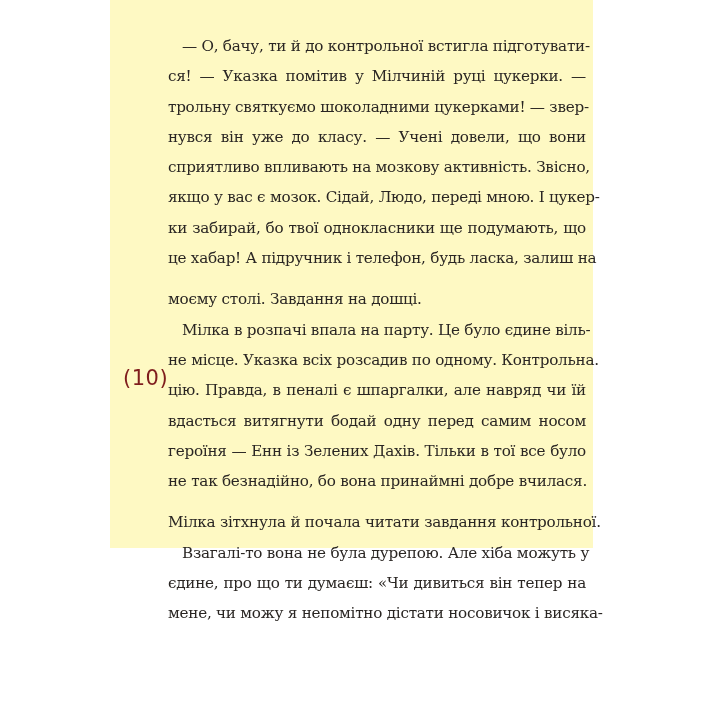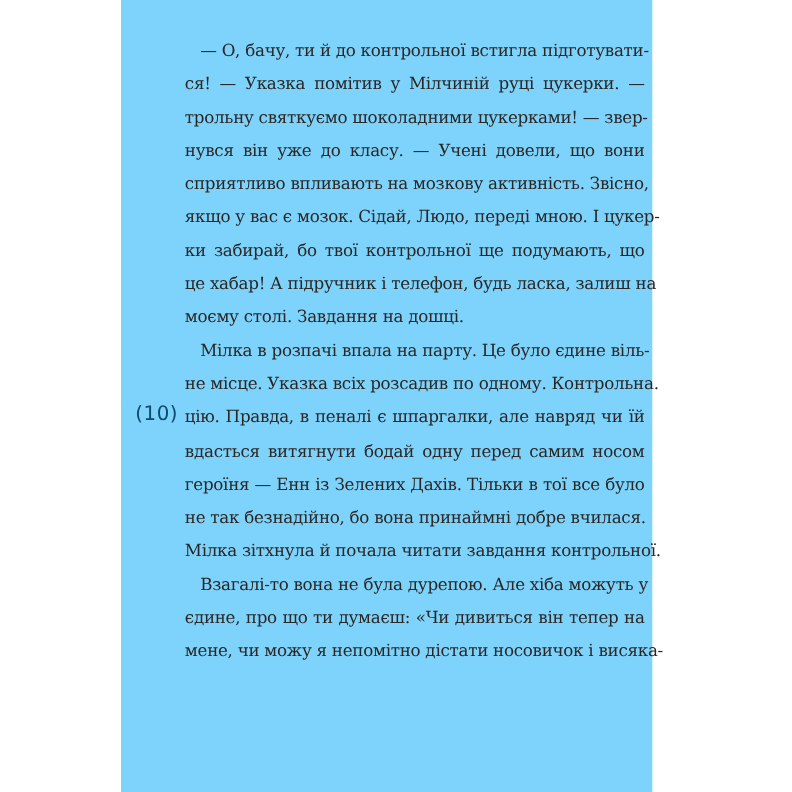--- a/index.html
+++ b/index.html
@@ -1,50 +1,50 @@
 <!DOCTYPE html>
 <html><head>
   <meta charset="utf-8">
   <style>
     html, body { margin: 0; padding: 0; }
     body {
       width: 720px; height: 720px; background: #ffffff; position: relative; overflow: hidden;
     }
     .page {
-      position: absolute; left: 110px; top: 0; width: 483px; height: 720px;
-      background: #7dd3fc;
+      position: absolute; left: 110px; top: 0; width: 483px; height: 548px;
+      background: #fef9c3;
     }
     .text {
       position: absolute; left: 58px; top: 31px; width: 418px;
       font-family: "DejaVu Serif", "Liberation Serif", serif;
       font-size: 15.2px; line-height: 30.3px; color: #2a2623;
       letter-spacing: -0.25px;
     }
     .line { display: block; white-space: nowrap; text-align: justify; text-align-last: justify; height: 30.3px; }
-    .line.last { text-align-last: left; }
+    .line.last { text-align-last: left; margin-top: 11px; }
     .line.indent { padding-left: 14px; }
     .margin-note {
       position: absolute; left: 123px; top: 366px;
       font-family: "DejaVu Sans", "Liberation Sans", sans-serif;
-      font-size: 18px; color: #0c4a6e; letter-spacing: 0.5px;
+      font-size: 21px; color: #7f1d1d; letter-spacing: 0.5px;
     }
   </style>
 </head>
 <body>
 
 <div class="page">
   <div class="text">
     <div>
       <span class="line indent">— О, бачу, ти й до контрольної встигла підготувати-</span>
       <span class="line">ся! — Указка помітив у Мілчиній руці цукерки. —</span>
       <span class="line">трольну святкуємо шоколадними цукерками! — звер-</span>
       <span class="line">нувся він уже до класу. — Учені довели, що вони</span>
       <span class="line">сприятливо впливають на мозкову активність. Звісно,</span>
       <span class="line">якщо у вас є мозок. Сідай, Людо, переді мною. І цукер-</span>
-      <span class="line">ки забирай, бо твої контрольної ще подумають, що</span>
+      <span class="line">ки забирай, бо твої однокласники ще подумають, що</span>
       <span class="line">це хабар! А підручник і телефон, будь ласка, залиш на</span>
       <span class="line last">моєму столі. Завдання на дошці.</span>
     </div>
     <div>
       <span class="line indent">Мілка в розпачі впала на парту. Це було єдине віль-</span>
       <span class="line">не місце. Указка всіх розсадив по одному. Контрольна.</span>
       <span class="line">цію. Правда, в пеналі є шпаргалки, але навряд чи їй</span>
       <span class="line">вдасться витягнути бодай одну перед самим носом</span>
       <span class="line">героїня — Енн із Зелених Дахів. Тільки в тої все було</span>
       <span class="line">не так безнадійно, бо вона принаймні добре вчилася.</span>

